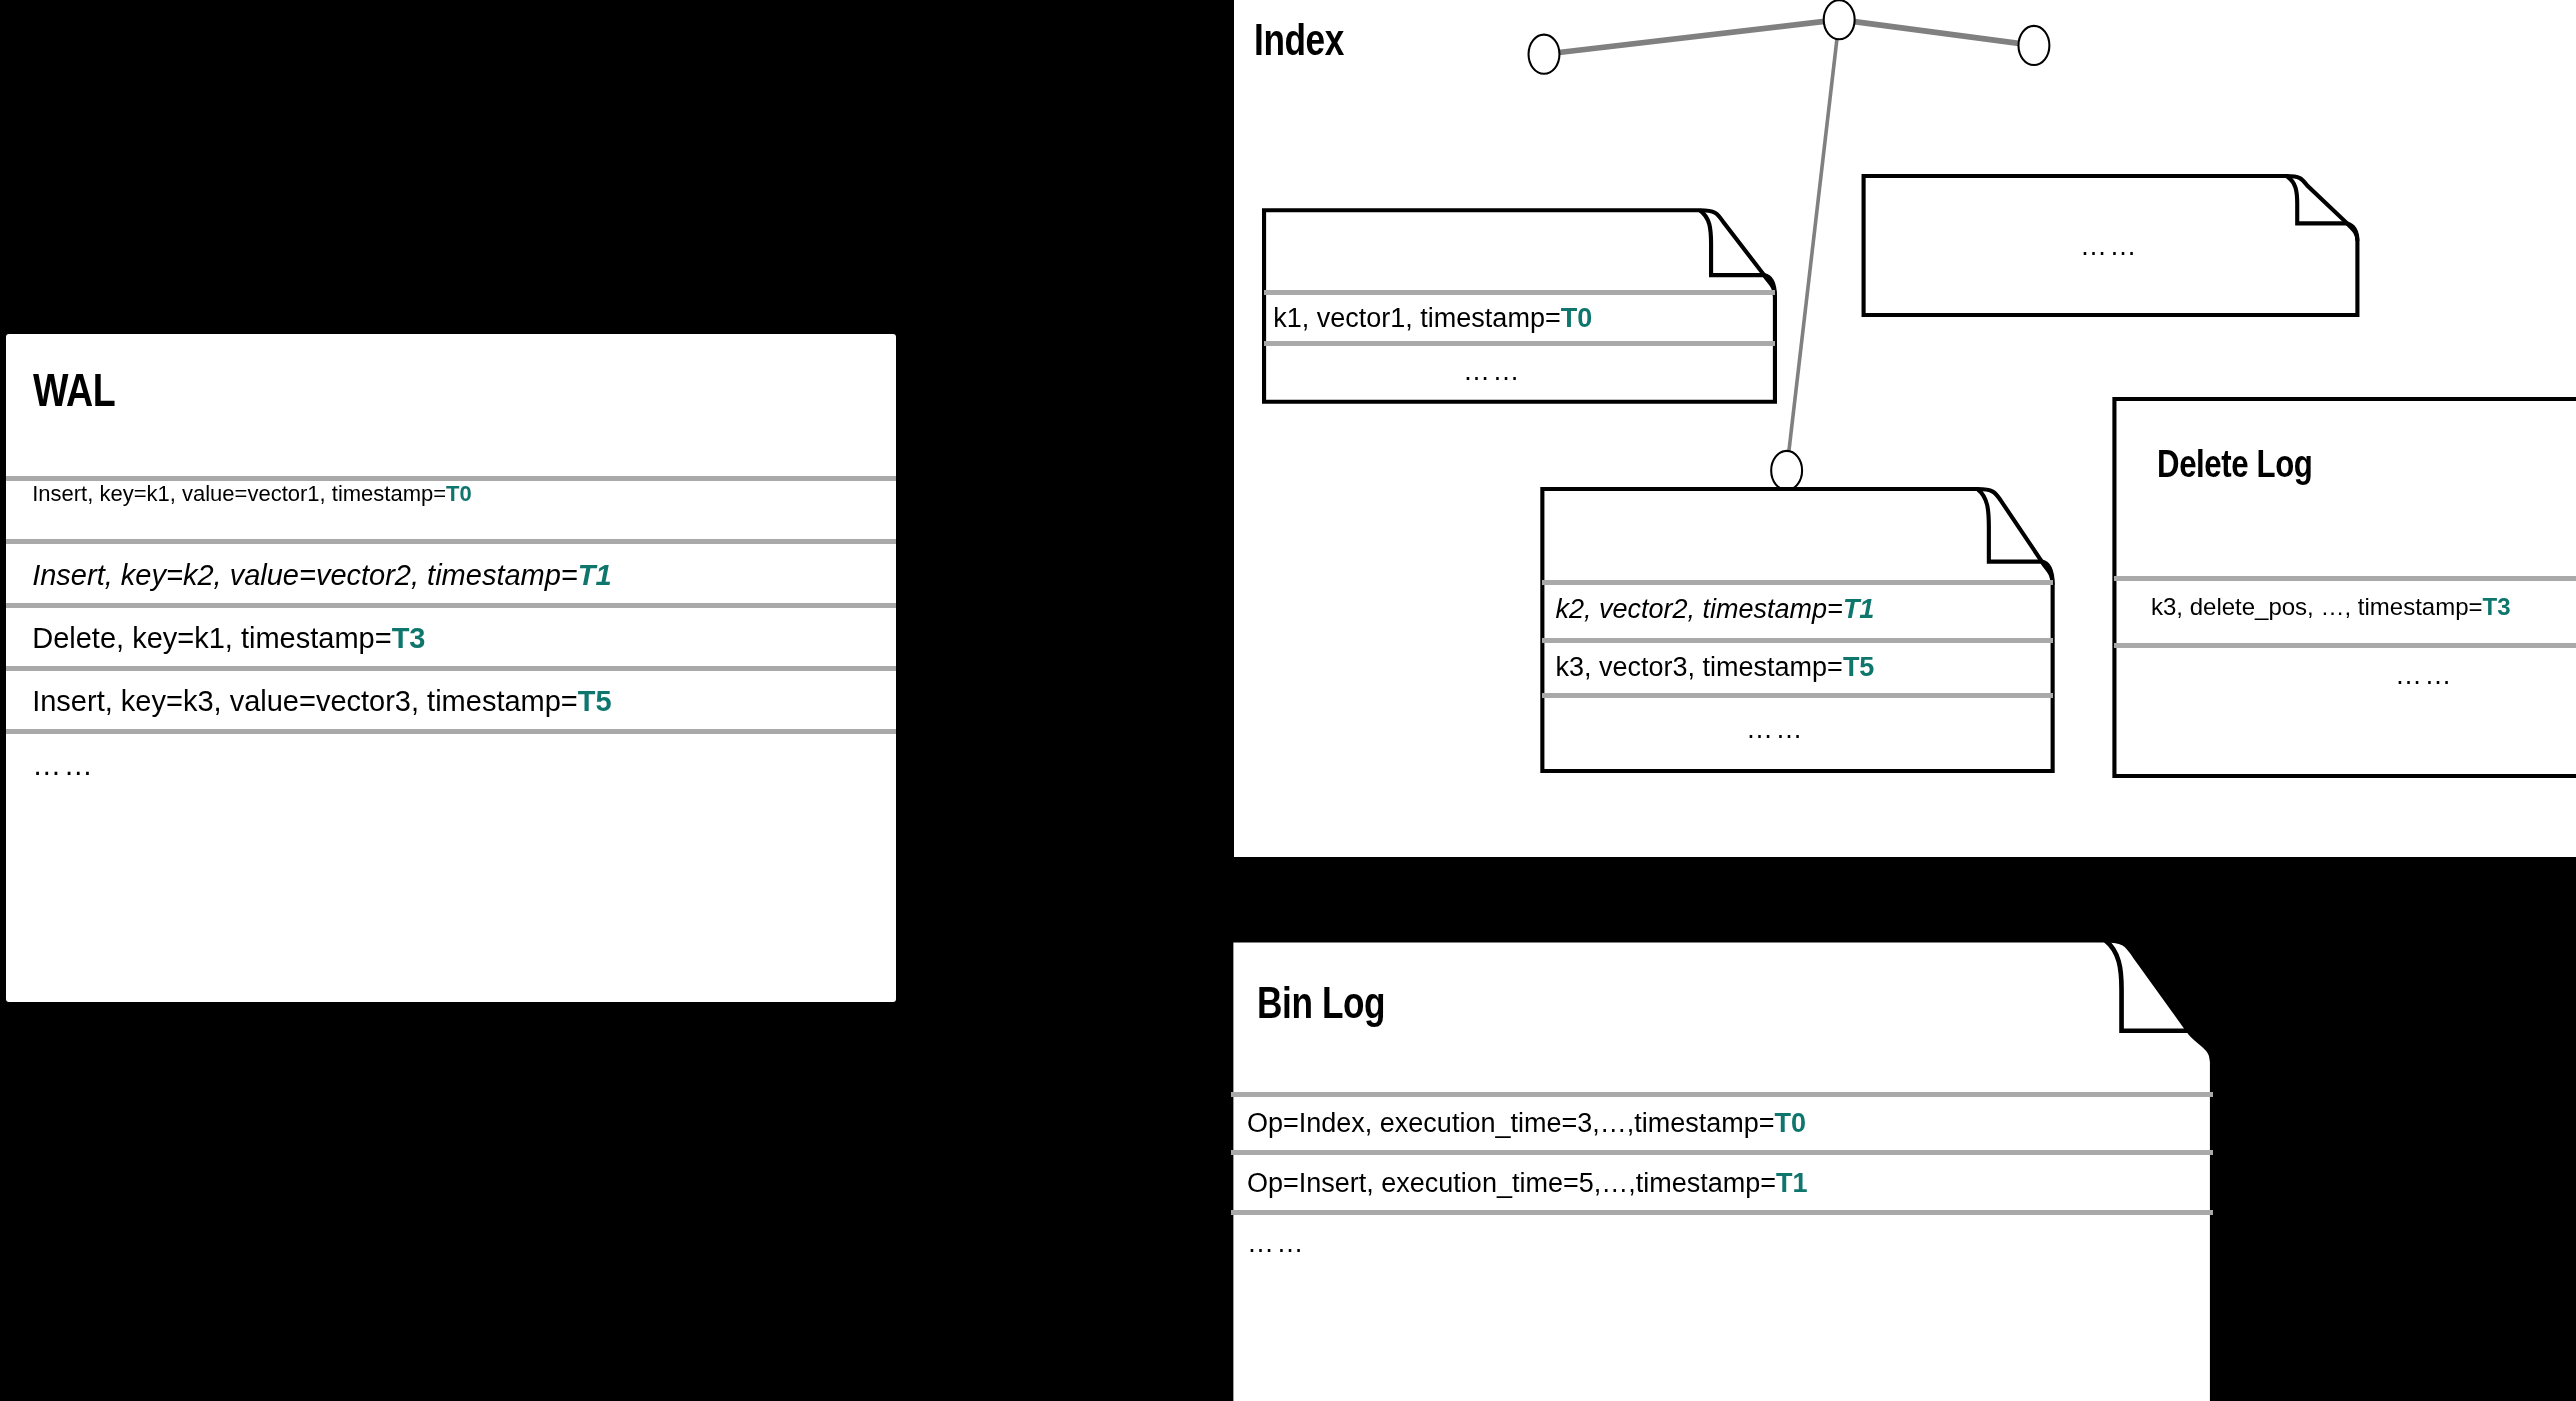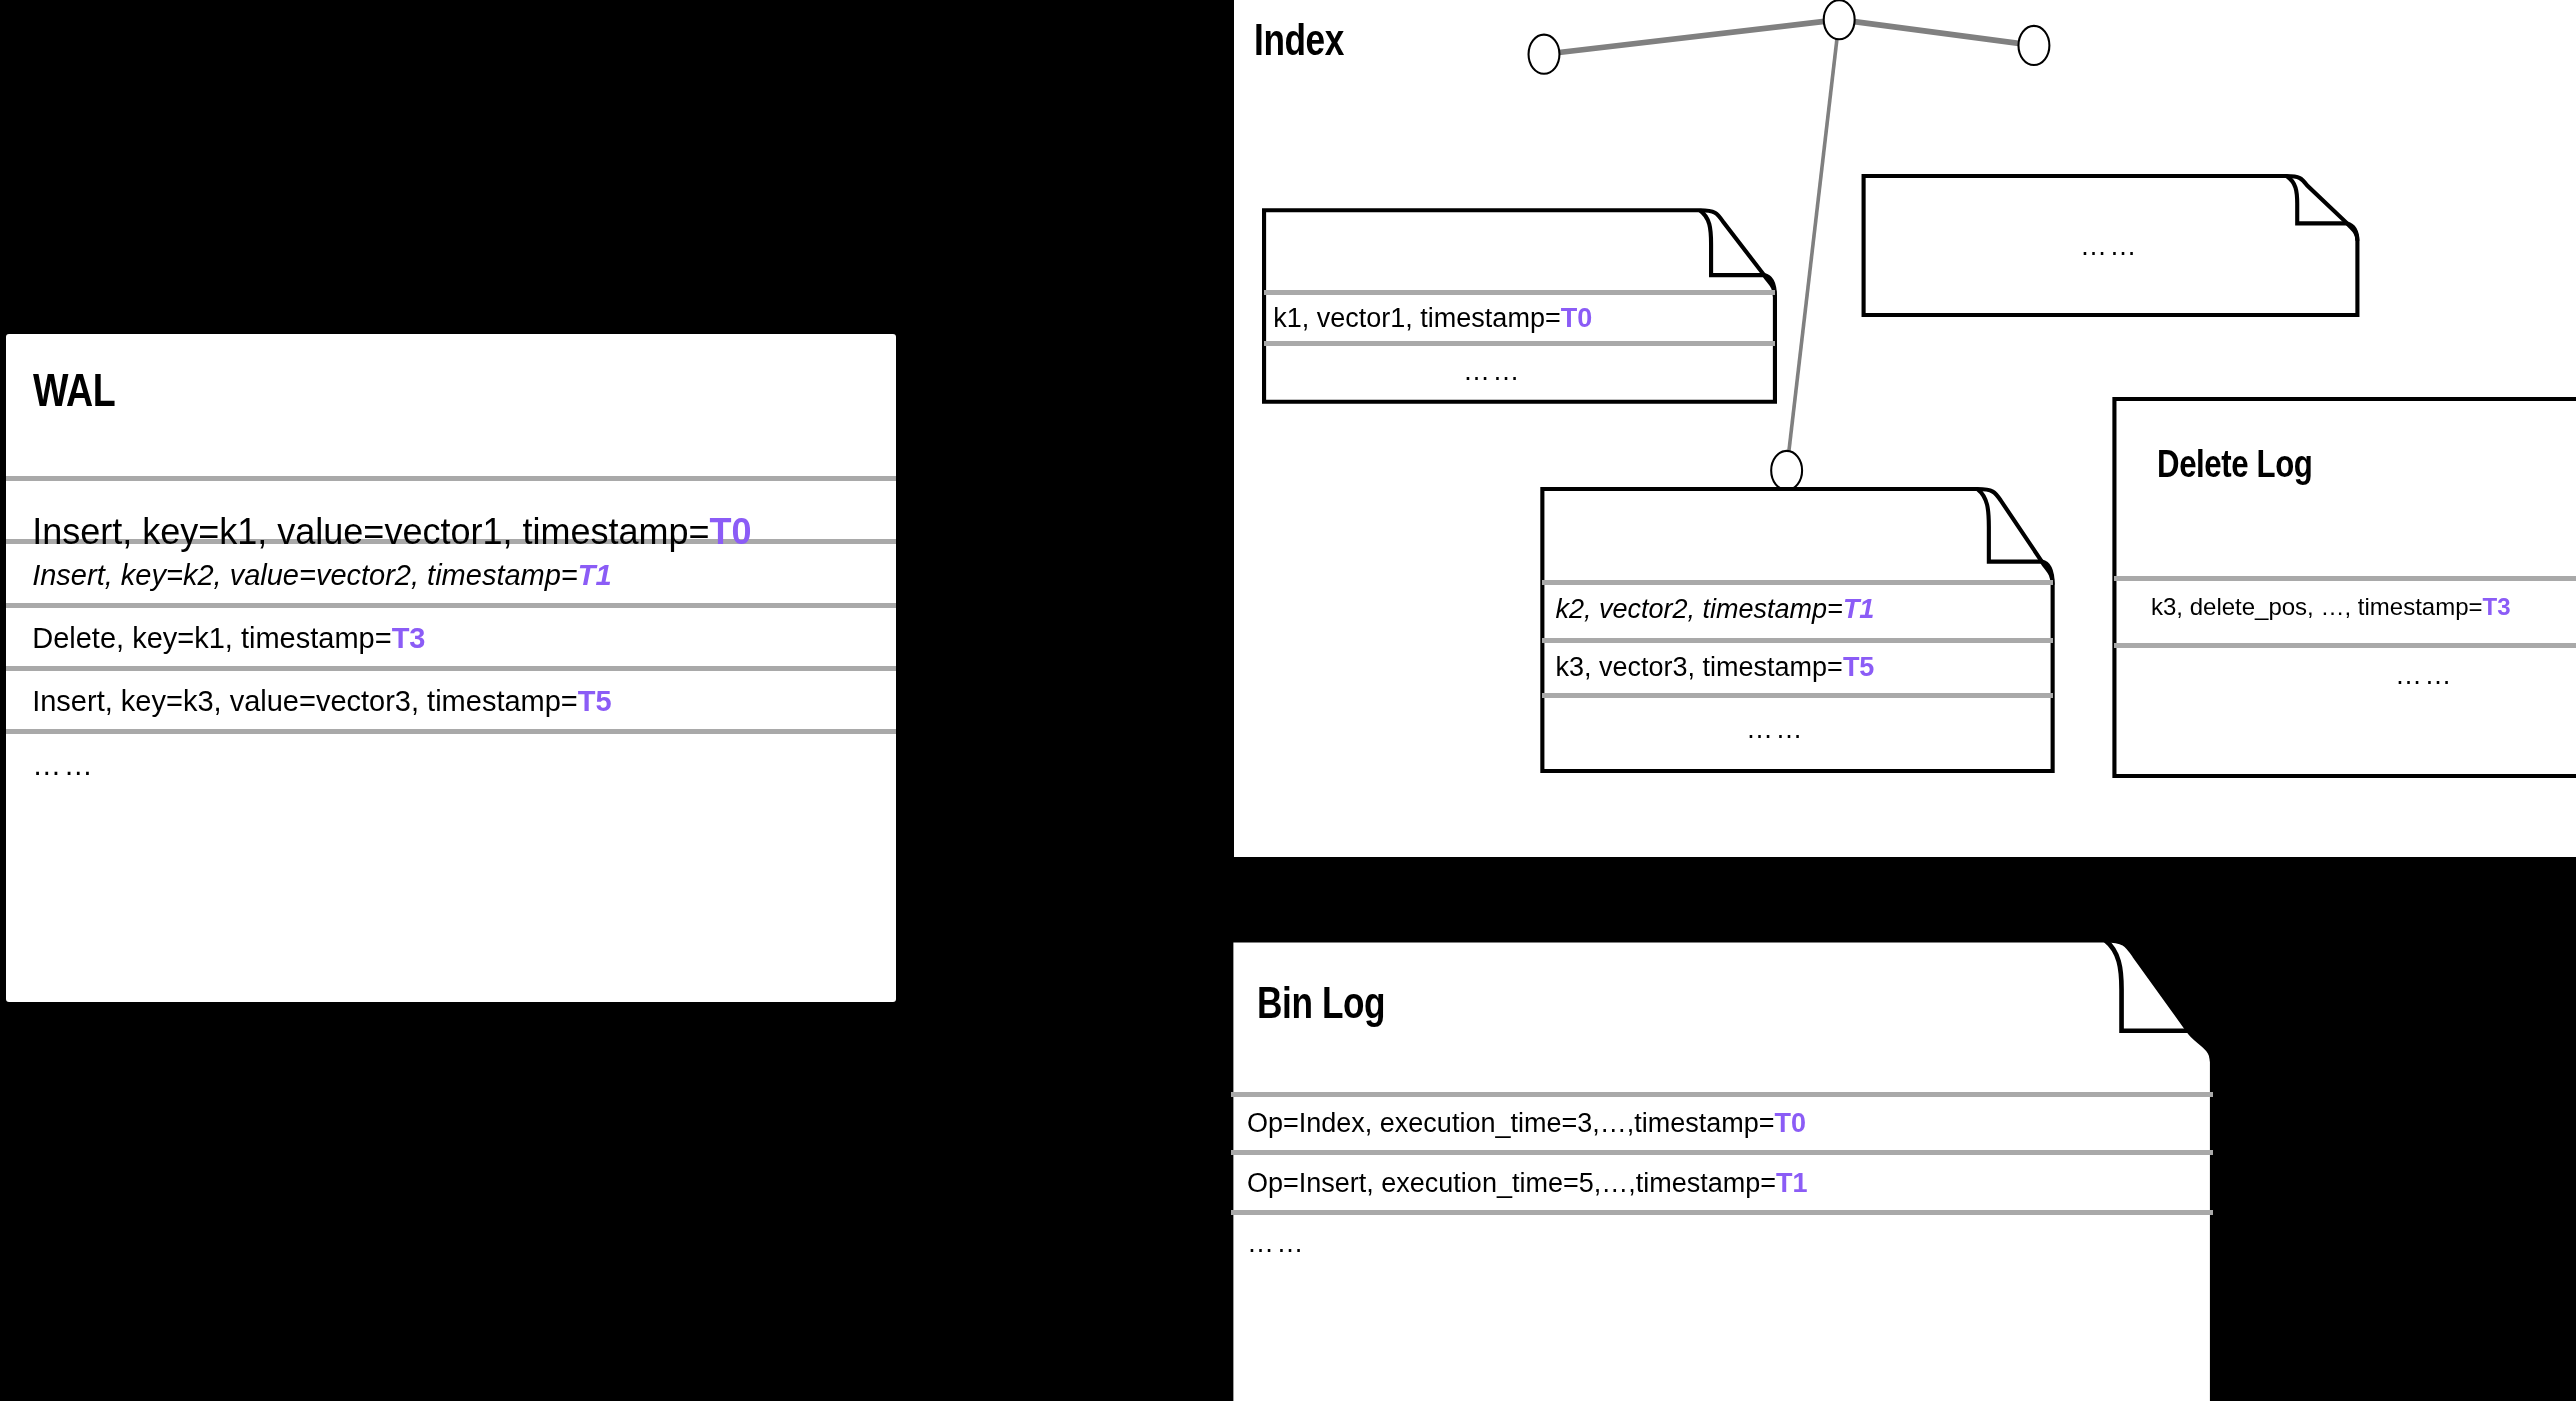--- a/index.html
+++ b/index.html
@@ -9,21 +9,21 @@
   .wal{left:6.2px;top:334px;width:890px;height:668px;border-radius:3px;}
   .indexpanel{left:1234px;top:-5.2px;width:1579px;height:862px;}
   .title{position:absolute;font-weight:bold;color:#000;
          font-family:"Liberation Sans", sans-serif;letter-spacing:-0.5px;
          transform:scaleX(0.80);transform-origin:left top;white-space:nowrap;}
   .wal .title{left:27px;top:28px;font-size:47px;}
   .indexpanel .title{left:19.6px;top:20.6px;font-size:44px;}
   .rowline{position:absolute;height:4.6px;background:#a9a9a9;}
   .rowtext{position:absolute;white-space:nowrap;color:#000;
            font-family:"Liberation Sans", sans-serif;}
-  .red{color:#8b5cf6;font-weight:bold;}
+  .red{color:#0f766e;font-weight:bold;}
   .dots{letter-spacing:2.6px;}
 
   
   .doc{position:absolute;}
   .doc svg{position:absolute;left:0;top:0;overflow:visible;}
   .docbody{position:absolute;left:0;top:0;width:100%;height:100%;}
 </style>
 </head>
 <body>
 
@@ -31,21 +31,21 @@
 
   <div class="panel wal">
     <div class="title">WAL</div>
 
     <div class="rowline" style="left:0;top:142px;width:890px;"></div>
     <div class="rowline" style="left:0;top:205px;width:890px;"></div>
     <div class="rowline" style="left:0;top:269px;width:890px;"></div>
     <div class="rowline" style="left:0;top:332px;width:890px;"></div>
     <div class="rowline" style="left:0;top:395px;width:890px;"></div>
 
-    <div class="rowtext" style="left:26px;top:177px;font-size:36px;">
+    <div class="rowtext" style="left:26px;top:147px;font-size:22px;">
       <span>Insert, key=k1, value=vector1, timestamp=</span><span class="red">T0</span>
     </div>
     <div class="rowtext" style="left:26px;top:225px;font-size:29px;font-style:italic;">
       <span>Insert, key=k2, value=vector2, timestamp=</span><span class="red">T1</span>
     </div>
     <div class="rowtext" style="left:26px;top:288px;font-size:29px;text-align:center;">
       <span>Delete, key=k1, timestamp=</span><span class="red">T3</span>
     </div>
     <div class="rowtext" style="left:26px;top:351px;font-size:29px;">
       <span>Insert, key=k3, value=vector3, timestamp=</span><span class="red">T5</span>

